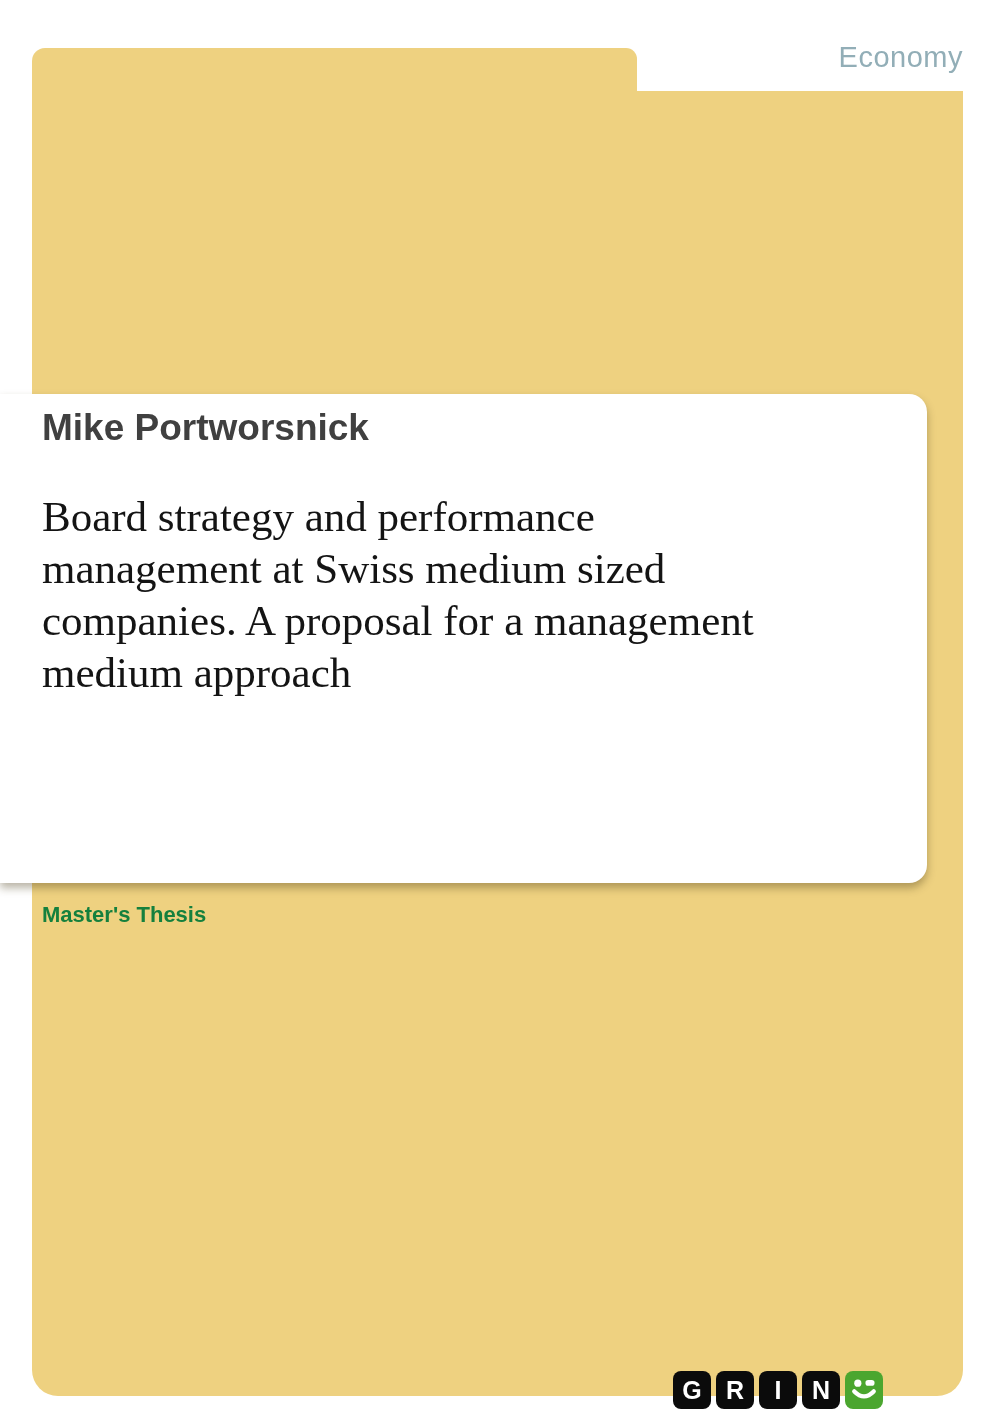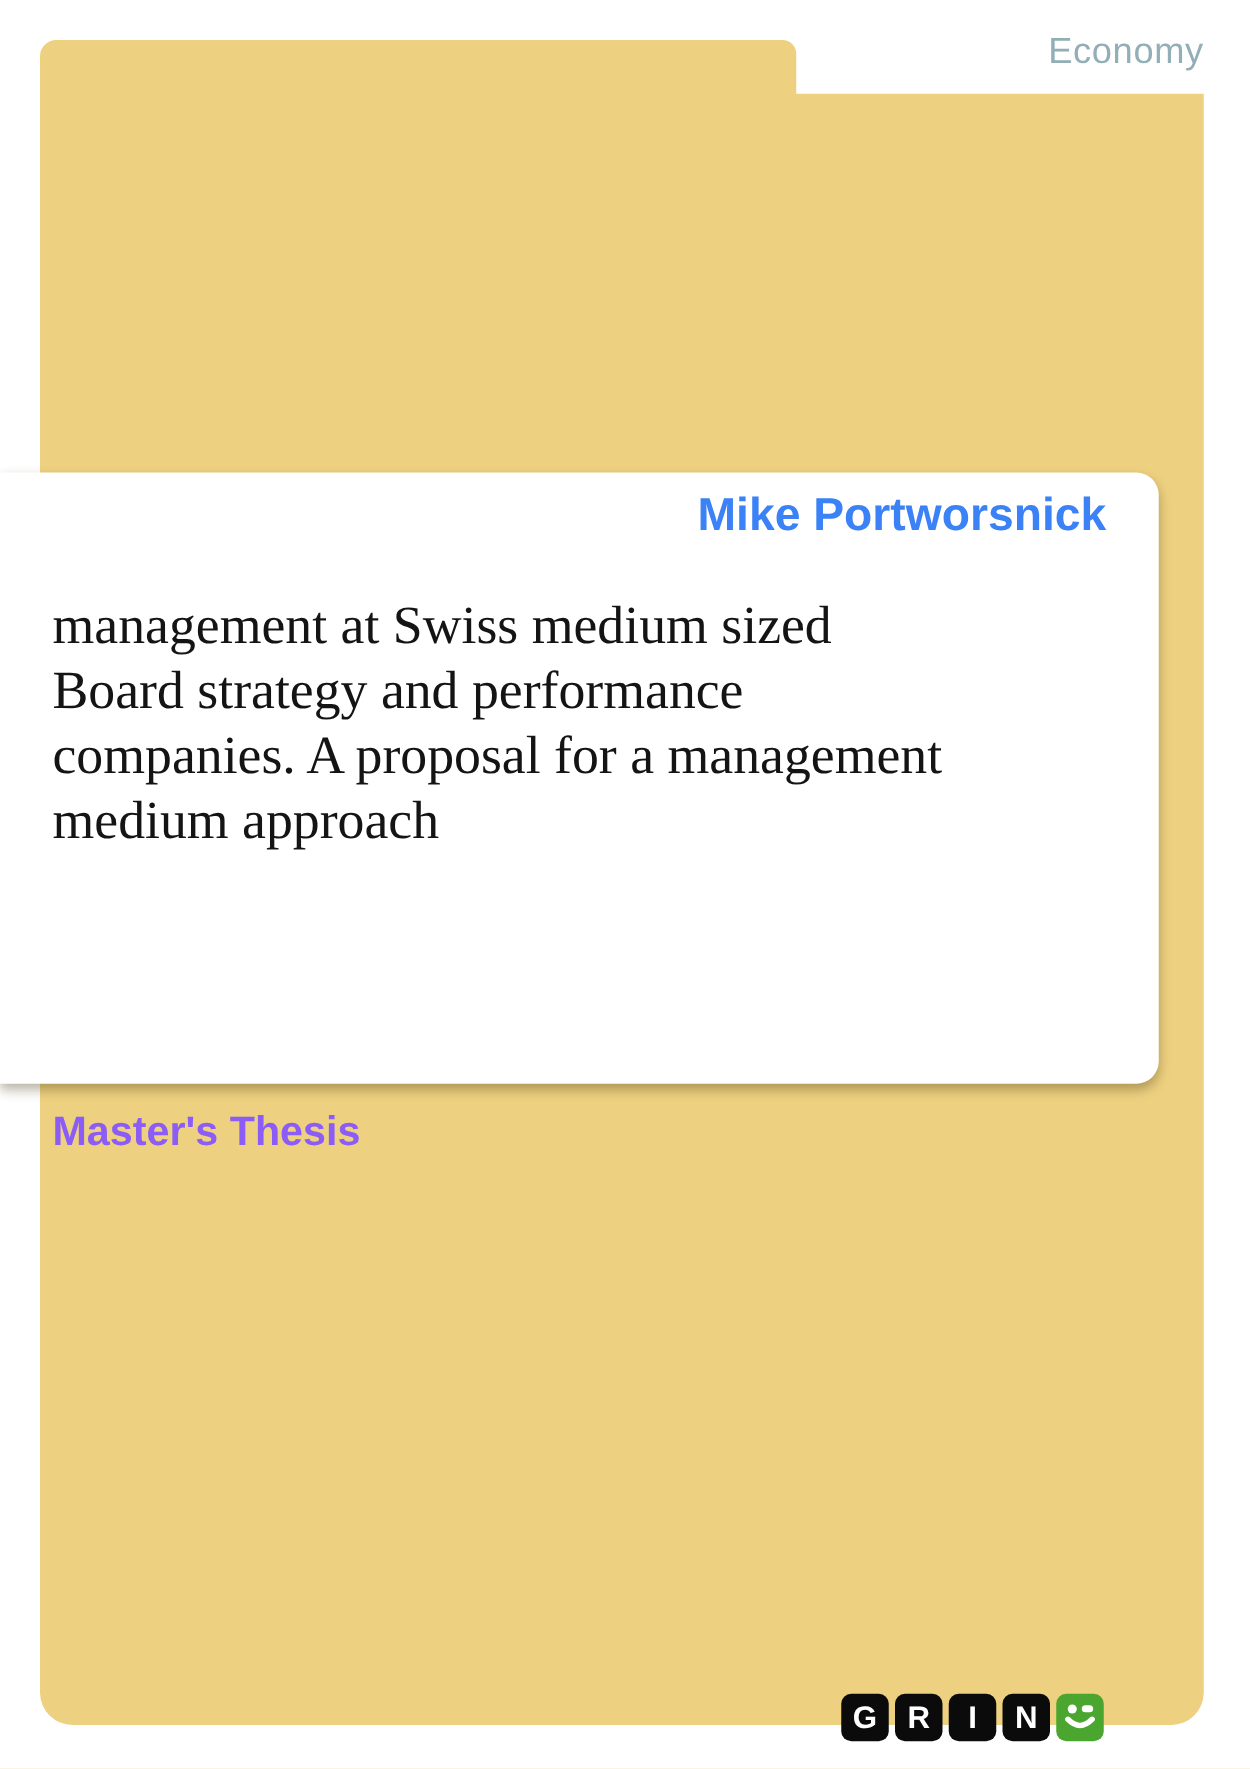--- a/index.html
+++ b/index.html
@@ -3,21 +3,21 @@
 <meta charset="utf-8">
 <style>
   * { margin: 0; padding: 0; box-sizing: border-box; }
   html, body { width: 1000px; height: 1415px; }
   body {
     background: #ffffff;
     font-family: "Liberation Sans", sans-serif;
     position: relative;
     overflow: hidden;
   }
-  .page { position: absolute; inset: 0; }
+  .page { position: absolute; inset: 0; margin-top: 16px; }
 
   
   .cover-tab {
     position: absolute;
     left: 32px; top: 32px;
     width: 605px; height: 70px;
     background: #eed180;
     border-radius: 13px 11px 0 0;
   }
   .cover-main {
@@ -41,39 +41,38 @@
     left: 0; top: 378px;
     width: 927px; height: 489px;
     background: #ffffff;
     border-radius: 0 18px 18px 0;
     box-shadow: 0 5px 9px rgba(70, 58, 22, 0.38);
     padding: 13px 42px 0 42px;
   }
   .author-name {
     font-size: 37px;
     font-weight: bold;
-    color: #3b82f6;
-    text-align: right;
+    color: #404040;
   }
   .book-title {
     margin-top: 42px;
     font-family: "Liberation Serif", serif;
     font-weight: normal;
     font-size: 43px;
     line-height: 52px;
     color: #141414;
     white-space: nowrap;
   }
 
   .thesis-type {
     position: absolute;
     left: 42px; top: 886px;
-    font-size: 33px;
+    font-size: 22px;
     font-weight: bold;
-    color: #8b5cf6;
+    color: #15803d;
   }
 
   .grin-logo {
     position: absolute;
     left: 673px; top: 1355px;
     display: flex;
     gap: 5px;
   }
   .logo-square {
     width: 38px; height: 38px;
@@ -96,22 +95,22 @@
 <div class="page">
 
   <div class="cover-tab"></div>
   <div class="cover-main"></div>
 
   <div class="category-label">Economy</div>
 
   <div class="content-card">
     <div class="author-name">Mike Portworsnick</div>
     <div class="book-title">
+      <div>Board strategy and performance</div>
       <div>management at Swiss medium sized</div>
-      <div>Board strategy and performance</div>
       <div>companies. A proposal for a management</div>
       <div>medium approach</div>
     </div>
   </div>
 
   <div class="thesis-type">Master's Thesis</div>
 
   <div class="grin-logo">
     <div class="logo-square">G</div>
     <div class="logo-square">R</div>

